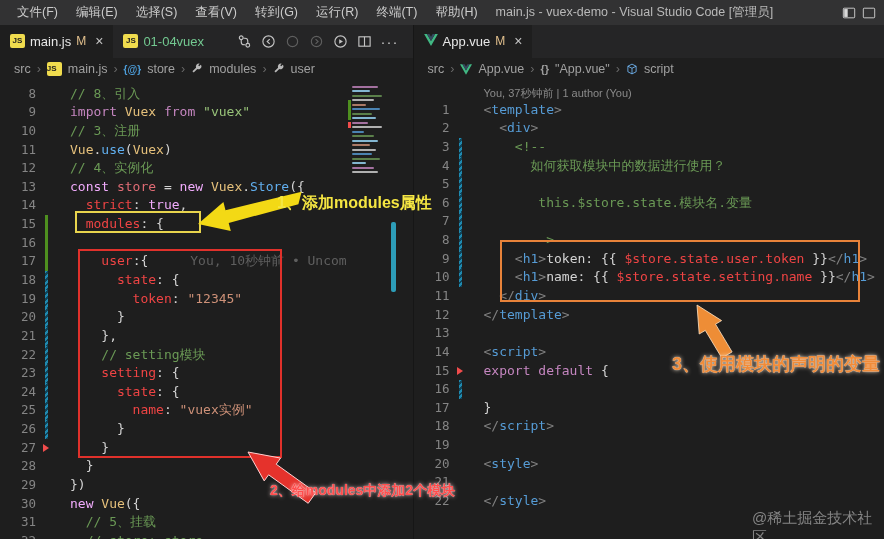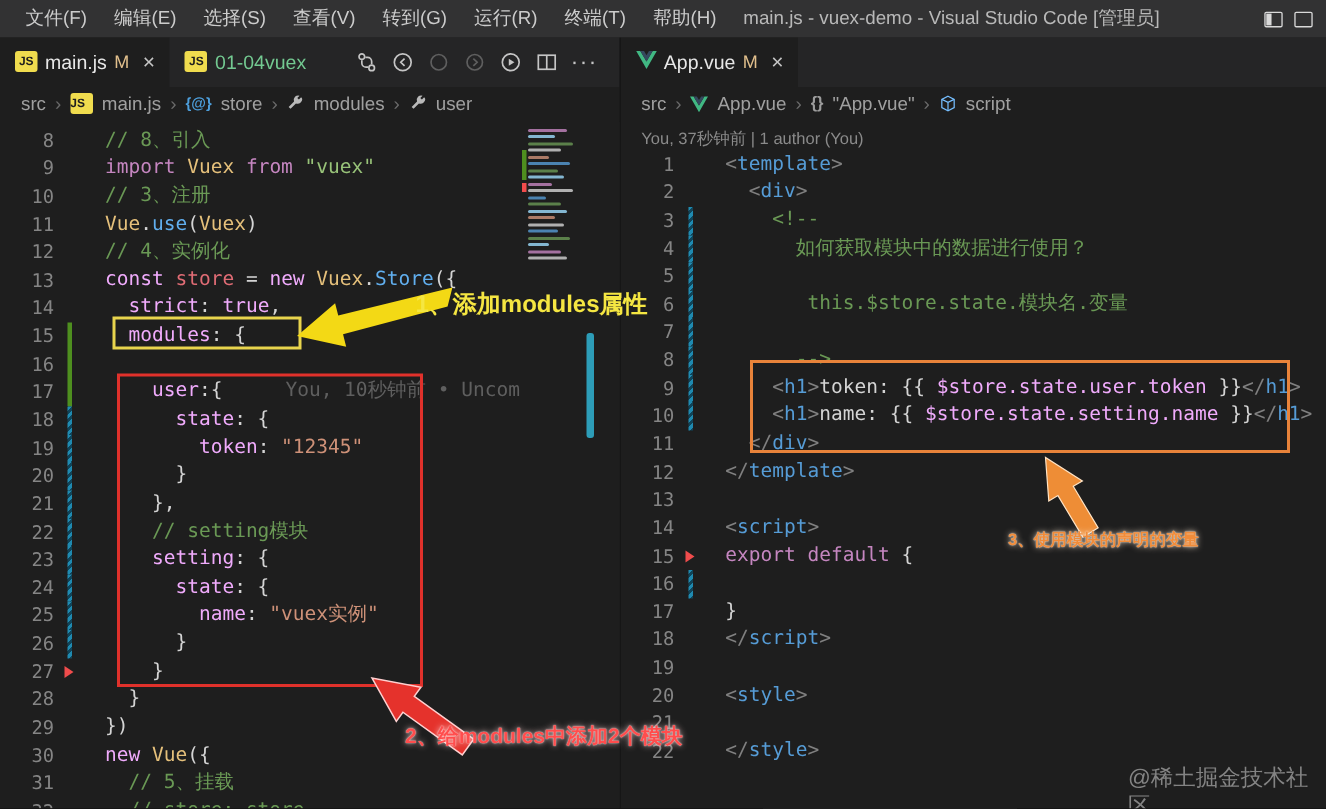--- a/index.html
+++ b/index.html
@@ -42,39 +42,39 @@
   .ln{width:36px;text-align:right;color:#858585;flex:none;font-size:12.5px;}
   .gd{width:14px;margin-left:6px;position:relative;flex:none;}
   .gd.a::before{content:'';position:absolute;left:3px;top:0;bottom:0;width:3px;background:#4e8f1f;}
   .gd.m::before{content:'';position:absolute;left:3px;top:0;bottom:0;width:3px;
     background:repeating-linear-gradient(135deg,#1f8ab0 0 2px,#10455a 2px 4px);}
   .gd.x::before{content:'';position:absolute;left:1px;top:50%;transform:translateY(-50%);
     width:0;height:0;border-left:6px solid #f14c4c;border-top:4px solid transparent;border-bottom:4px solid transparent;}
   .cd{margin-left:14px;}
   .ghost{color:#5f5f5f;padding-left:42px;}
   .lens .cd{font-family:"Liberation Sans",sans-serif;font-size:11px;color:#8a8a8a;}
-  .cl.lens{height:16px;line-height:16px;flex-direction:column;}
+  .cl.lens{height:16px;line-height:16px;}
   .tk-cm{color:#6a9955}.tk-k1{color:#c586c0}.tk-k2{color:#f0abfc}.tk-cl{color:#e5c07b}
-  .tk-fn{color:#61afef}.tk-vr{color:#e06c75}.tk-pr{color:#f0abfc}.tk-sg{color:#98c379}
+  .tk-fn{color:#61afef}.tk-vr{color:#e06c75}.tk-pr{color:#ef4444}.tk-sg{color:#98c379}
   .tk-so{color:#ce9178}.tk-fg{color:#d4d4d4}.tk-pu{color:#808080}.tk-tg{color:#569cd6}
   
   .minimap{position:absolute;left:352px;top:5px;width:38px;}
   .minimap i{display:block;height:2px;margin-bottom:2.5px;border-radius:1px;opacity:.8;}
   .mmgit{position:absolute;left:348px;width:3px;}
   .ruler{position:absolute;left:391px;top:141px;width:5px;height:70px;background:#2d9db8;border-radius:2px;}
   
   .overlay{position:absolute;inset:0;pointer-events:none;}
   .abox{position:absolute;box-sizing:border-box;}
   .box-yellow{border:2.5px solid #e8d44d;}
   .box-red{border:2px solid #e0312b;}
   .box-orange{border:2px solid #e8833a;}
   .atext{position:absolute;font-weight:bold;white-space:nowrap;}
   .t-yellow{color:#f5e642;font-size:16px;}
   .t-red{color:#ff4d4d;font-size:14px;text-shadow:0 0 4px rgba(255,214,214,.9),0 0 1px #fff;}
-  .t-orange{color:#f08c3a;font-size:11px;text-shadow:0 0 4px rgba(255,236,214,.9),0 0 1px #fff;}
+  .t-orange{color:#f08c3a;font-size:18px;text-shadow:0 0 4px rgba(255,236,214,.9),0 0 1px #fff;}
   .watermark{position:absolute;left:752px;top:509px;color:#969696;font-size:15px;opacity:.85;}
 </style>
 </head>
 <body>
 
 <div class="app">
 
   <div class="titlebar">
     <div class="menus">
       <span>文件(F)</span>

